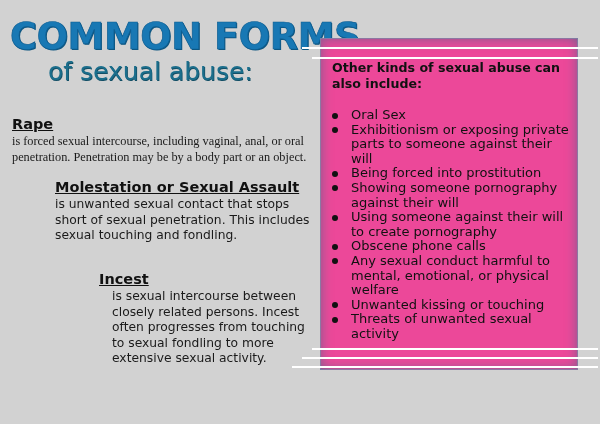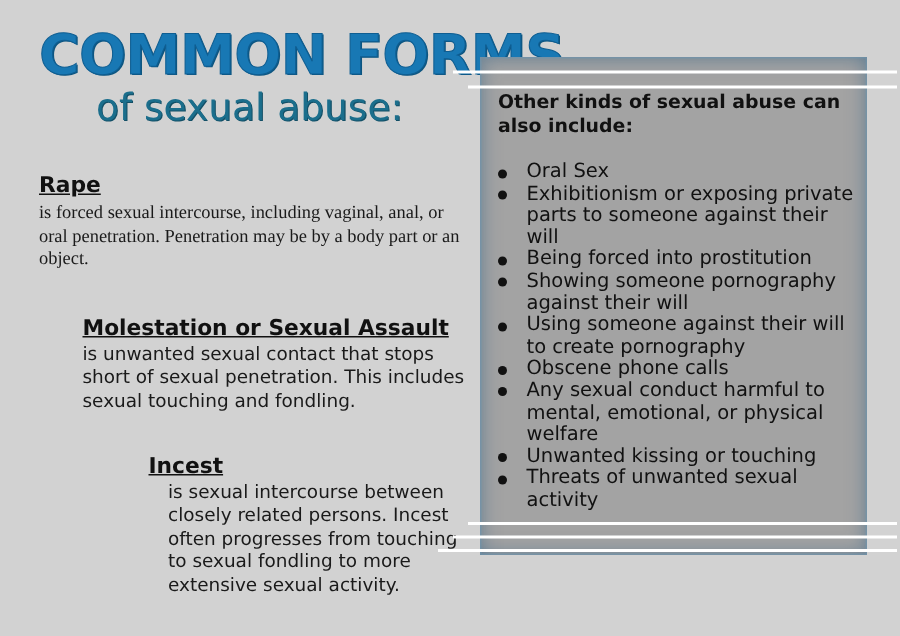--- a/index.html
+++ b/index.html
@@ -16,21 +16,21 @@
   #infographic {
     position: relative;
     width: 600px;
     height: 424px;
     background: #d2d2d2;
   }
 
   
   #title-block {
     position: absolute;
-    left: 16px;
+    left: 0px;
     top: 18px;
     width: 336px;
   }
   #main-title {
     font-family: "DejaVu Sans", sans-serif;
     font-weight: bold;
     font-size: 37px;
     line-height: 38px;
     letter-spacing: -0.5px;
     color: #1878b4;
@@ -71,34 +71,34 @@
     color: #111111;
     white-space: nowrap;
   }
   .def-body {
     font-family: "DejaVu Sans", sans-serif;
     font-weight: normal;
     font-size: 12.3px;
     line-height: 15.6px;
     color: #1a1a1a;
   }
-  .def-rape { padding-left: 26px; }
+  .def-rape { padding-left: 12px; }
   .def-rape .def-body { padding-left: 0px; font-family: Liberation Serif, serif; }
-  .def-molestation { padding-left: 55px; margin-top: 29px; }
+  .def-molestation { padding-left: 55px; margin-top: 13px; }
   .def-incest { padding-left: 99px; margin-top: 26px; }
   .def-incest .def-body { padding-left: 13px; }
 
   
   #panel {
     position: absolute;
     left: 320px;
     top: 38px;
     width: 258px;
     height: 332px;
-    background: #a3a3a3;
+    background: #ec4899;
     box-shadow:
       inset 0 0 0 1px rgba(110,150,175,0.55),
       inset 6px 6px 11px -4px rgba(70,110,140,0.55),
       inset -6px -6px 11px -4px rgba(70,110,140,0.55);
   }
   #panel-inner {
     position: absolute;
     left: 12px;
     top: 22px;
     right: 6px;

